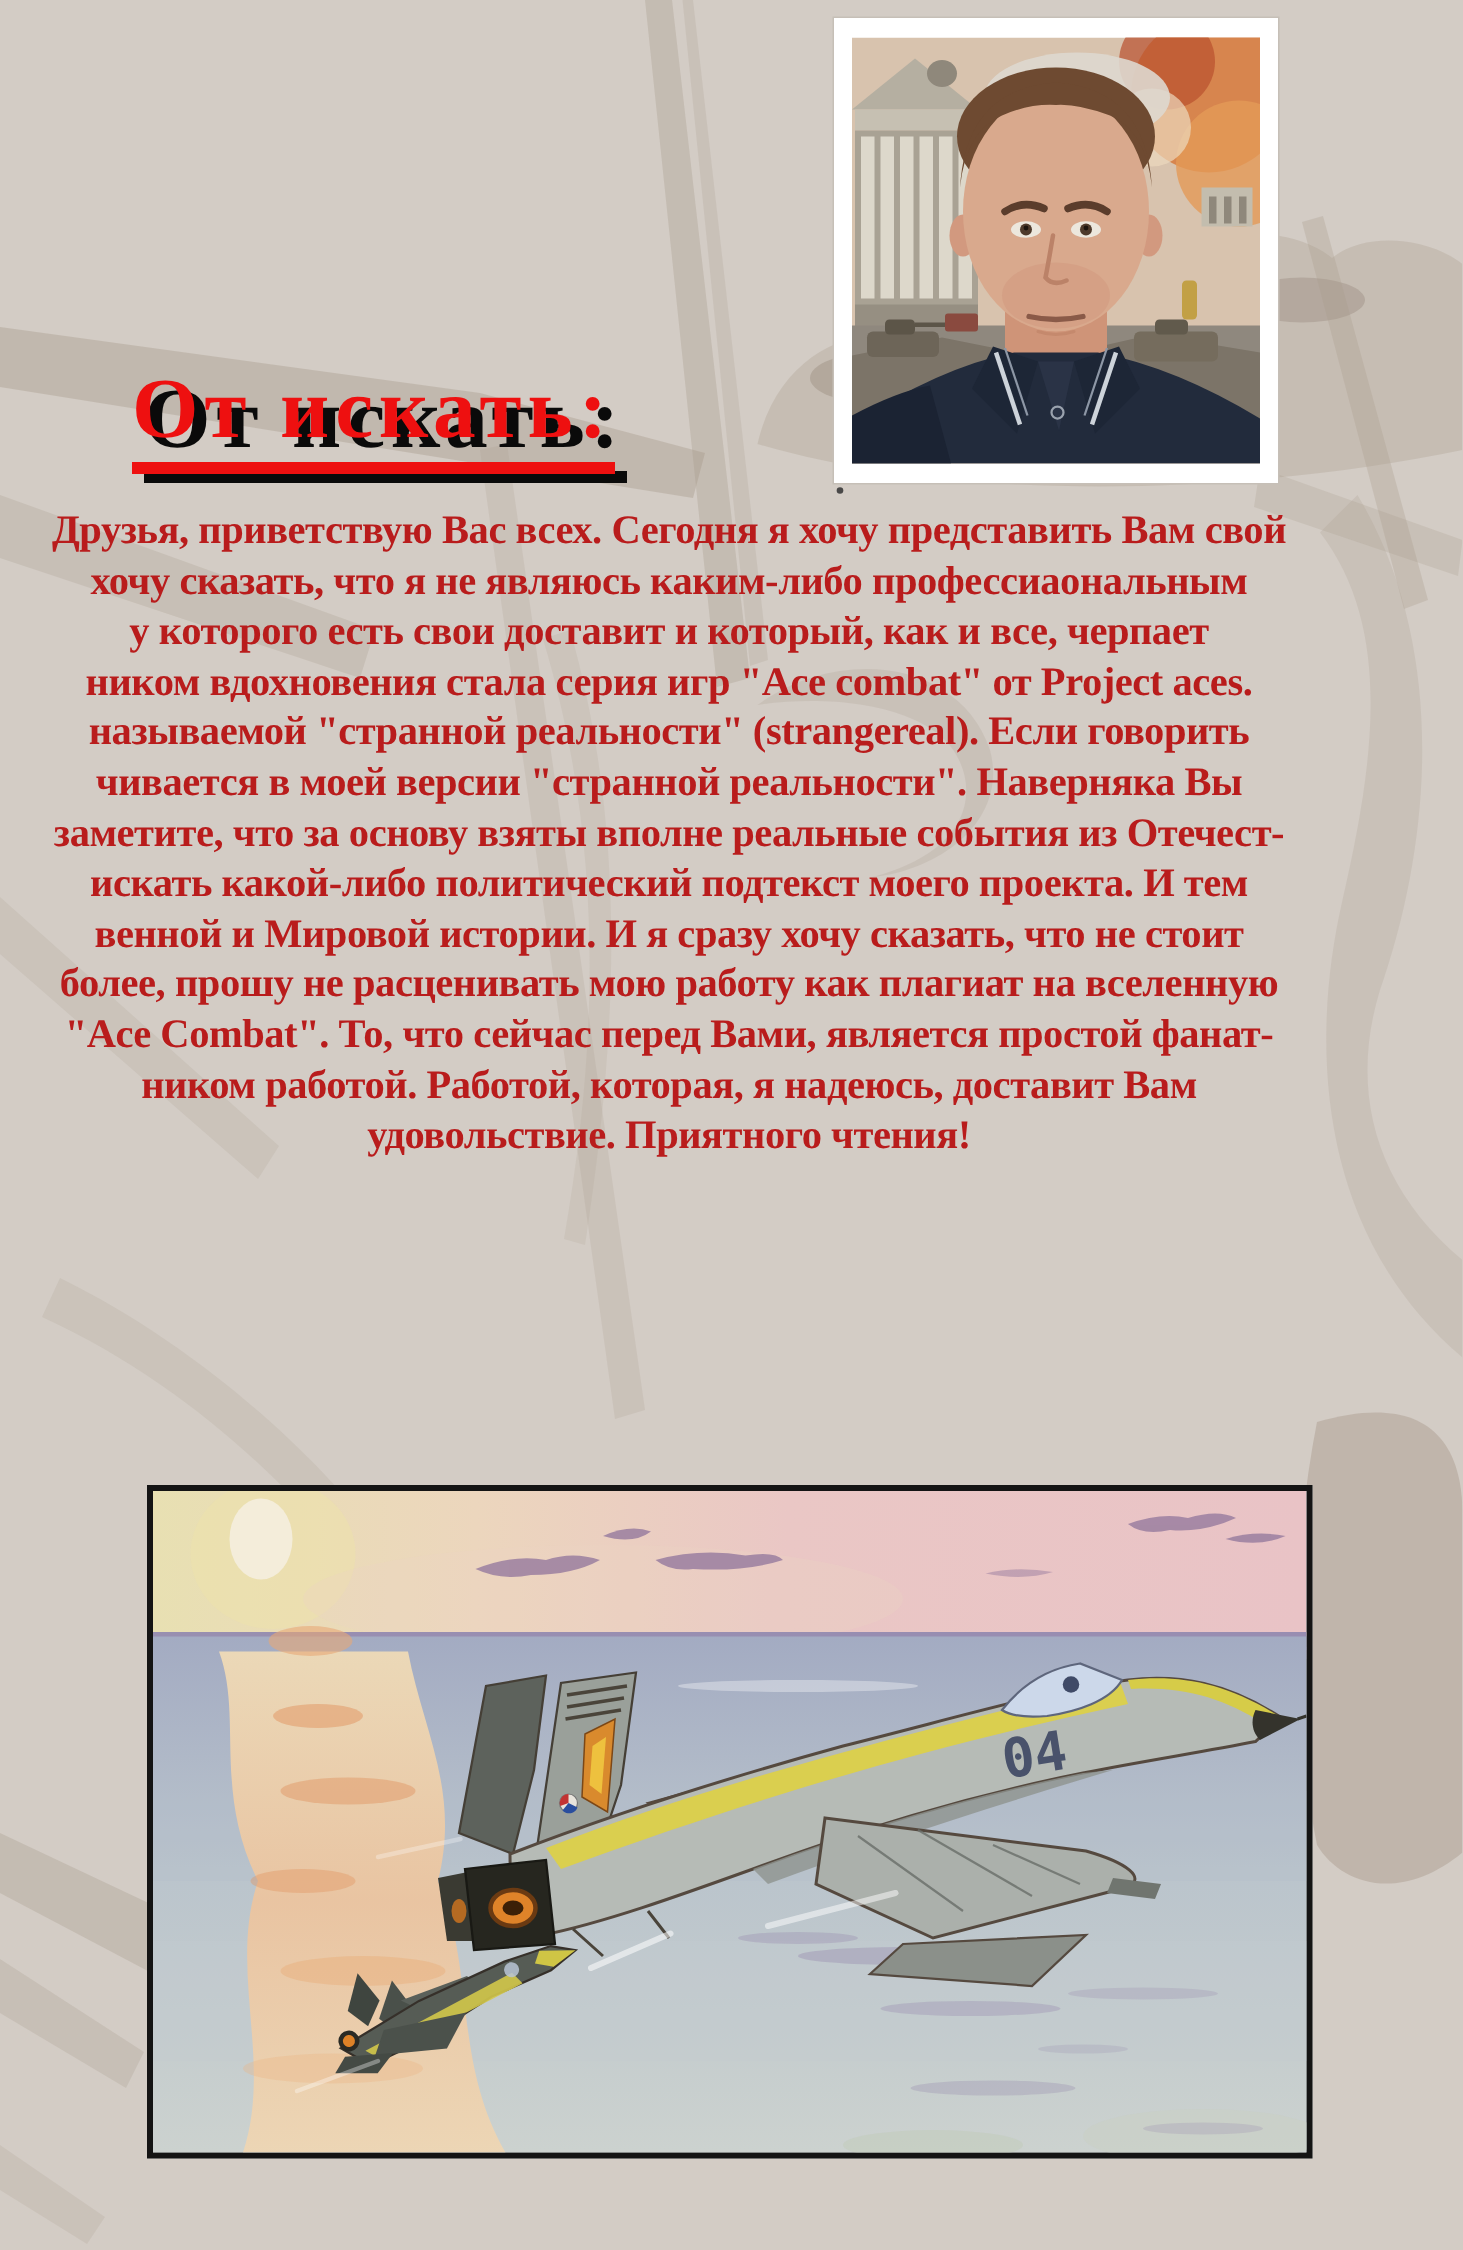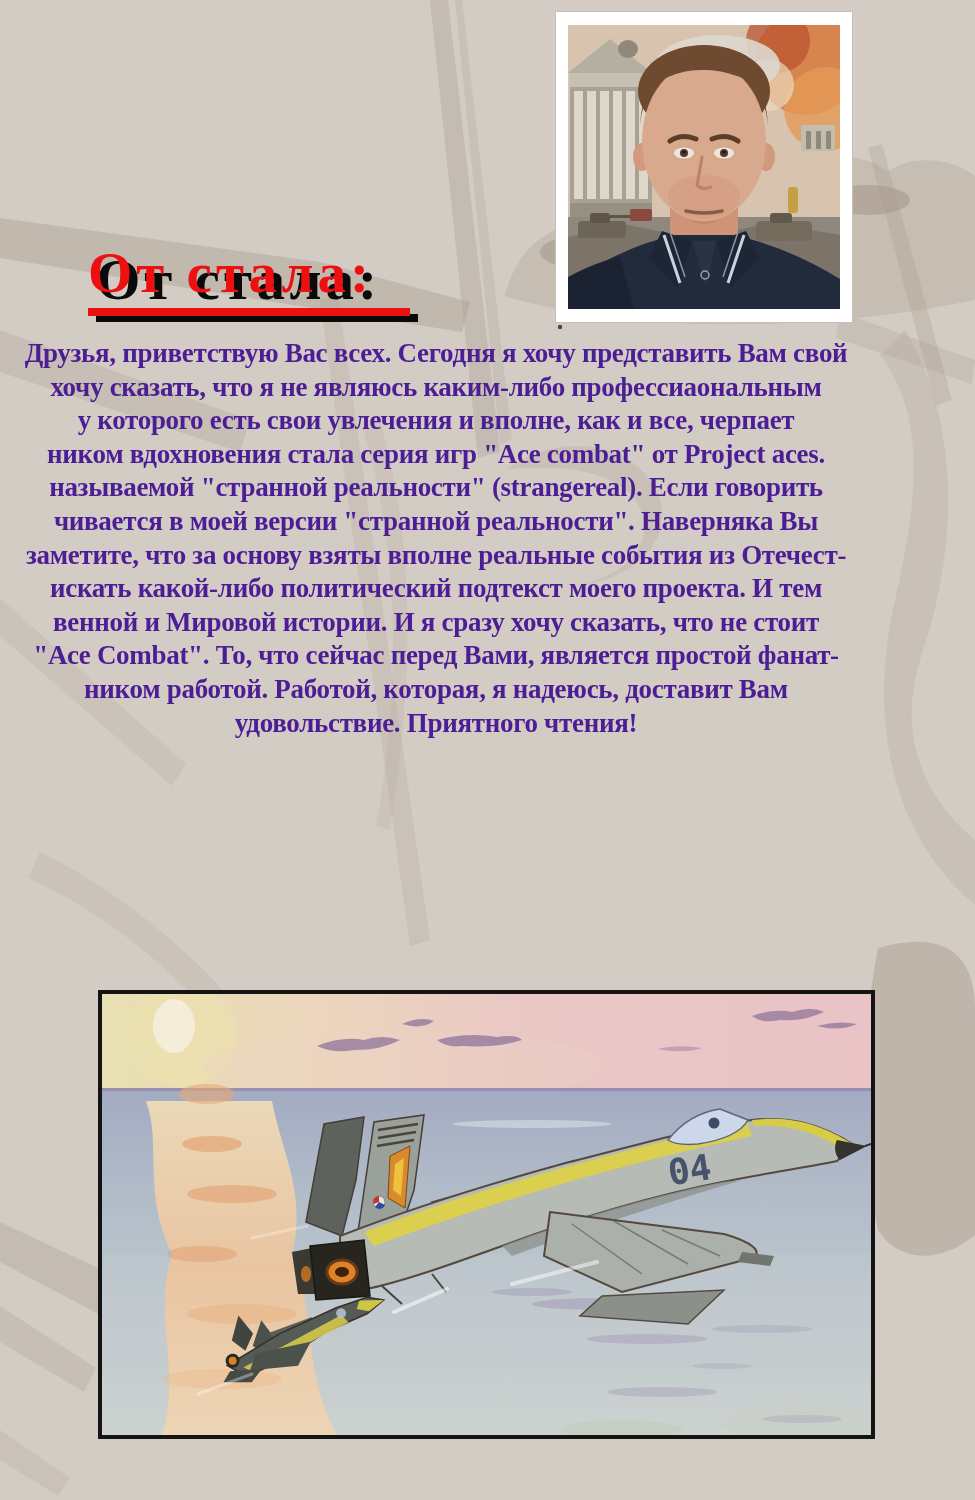--- a/index.html
+++ b/index.html
@@ -17,23 +17,23 @@
   h1.title{
     margin:0;font-size:57px;line-height:1;font-weight:bold;letter-spacing:4px;
     color:#ee1010;text-shadow:8px 7px 0 #0a0a0a;white-space:nowrap;
     font-family:"Liberation Serif",serif;
   }
   .title-underline{
     width:322px;height:8px;background:#ee1010;margin-top:7px;
     box-shadow:8px 6px 0 #0a0a0a;
   }
   .intro{
-    position:absolute;left:0;top:337px;width:872px;
+    position:absolute;left:10px;top:337px;width:872px;
     text-align:center;font-weight:bold;font-size:27px;line-height:33.6px;
-    letter-spacing:-0.3px;color:#4c1d95;
+    letter-spacing:-0.3px;color:#b91c1c;
   }
   .intro-line{white-space:nowrap;}
   .illustration-frame{
     position:absolute;left:98px;top:990px;width:777px;height:449px;
     border:4px solid #141414;box-sizing:border-box;background:#ccd2d1;
   }
   .illustration-frame svg{display:block;width:769px;height:441px;}
   .mono{font-family:"DejaVu Sans Mono",monospace;}
 </style>
 </head>
@@ -145,34 +145,35 @@
           <path d="M176,210 L160,258" stroke="#cdd3da" stroke-width="3" fill="none"></path>
           <path d="M170,207 L155,252" stroke="#8e97a6" stroke-width="1.5" fill="none"></path>
           <polygon points="124,216 148,216 138,262" fill="#2a3346"></polygon>
           <circle cx="137" cy="250" r="4" fill="none" stroke="#9aa2ae" stroke-width="1.5"></circle>
         </g>
       </g>
     </svg>
   </div>
 
   <div class="title-wrap">
-    <h1 class="title">От стала:</h1>
+    <h1 class="title">От искать:</h1>
     <div class="title-underline"></div>
   </div>
 
   <div class="intro">
       <div class="intro-line">Друзья, приветствую Вас всех. Сегодня я хочу представить Вам свой</div>
       <div class="intro-line">хочу сказать, что я не являюсь каким-либо профессиаональным</div>
-      <div class="intro-line">у которого есть свои увлечения и вполне, как и все, черпает</div>
+      <div class="intro-line">у которого есть свои доставит и который, как и все, черпает</div>
       <div class="intro-line">ником вдохновения стала серия игр "Ace combat" от Project aces.</div>
       <div class="intro-line">называемой "странной реальности" (strangereal). Если говорить</div>
       <div class="intro-line">чивается в моей версии "странной реальности". Наверняка Вы</div>
       <div class="intro-line">заметите, что за основу взяты вполне реальные события из Отечест-</div>
       <div class="intro-line">искать какой-либо политический подтекст моего проекта. И тем</div>
       <div class="intro-line">венной и Мировой истории. И я сразу хочу сказать, что не стоит</div>
+      <div class="intro-line">более, прошу не расценивать мою работу как плагиат на вселенную</div>
       <div class="intro-line">"Ace Combat". То, что сейчас перед Вами, является простой фанат-</div>
       <div class="intro-line">ником работой. Работой, которая, я надеюсь, доставит Вам</div>
       <div class="intro-line">удовольствие. Приятного чтения!</div>
     </div>
 
   <div class="illustration-frame">
     <svg viewBox="0 0 769 441" aria-hidden="true">
       <defs>
         <linearGradient id="skyG" x1="0" y1="0" x2="1" y2="0">
           <stop offset="0" stop-color="#e8e0b2"></stop>

